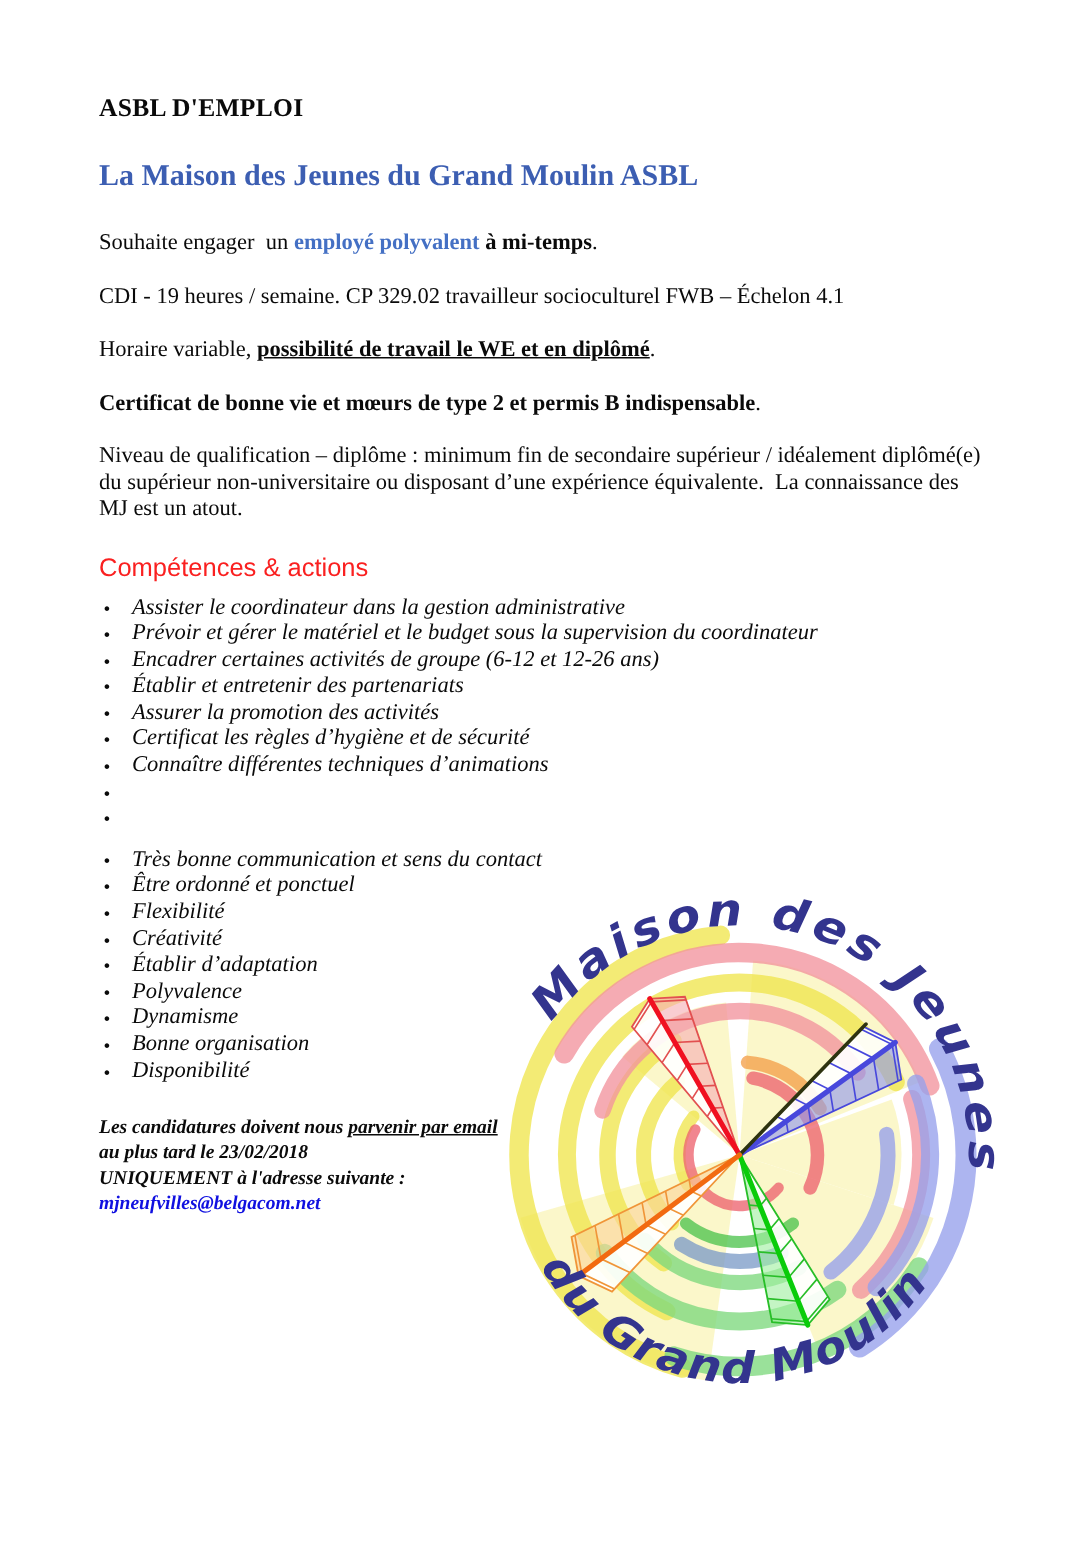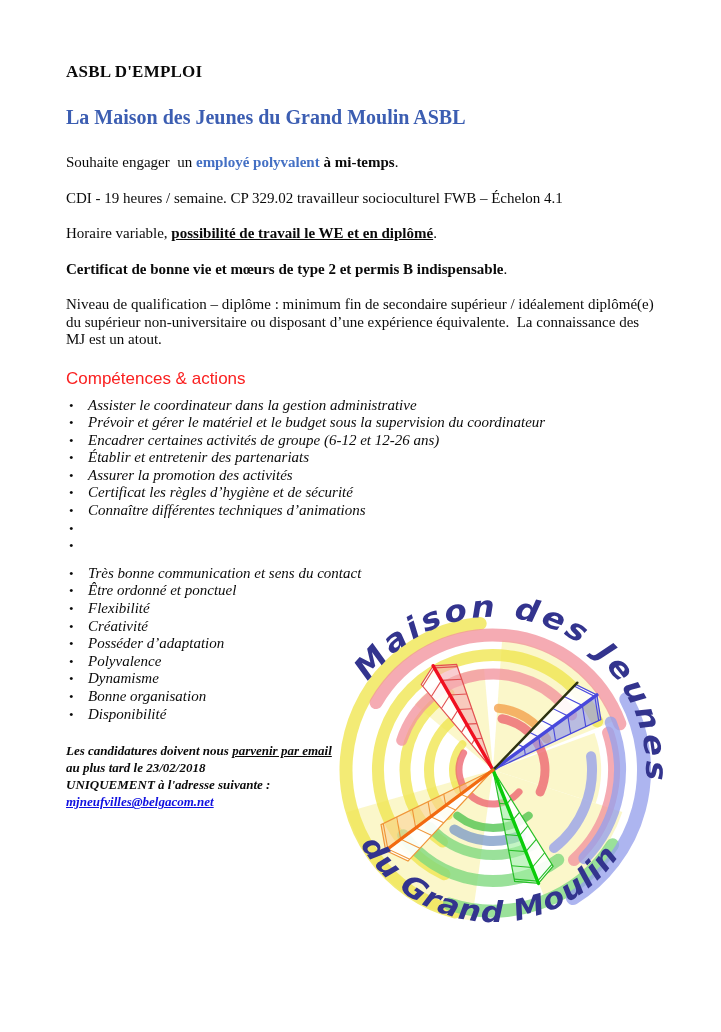--- a/index.html
+++ b/index.html
@@ -27,21 +27,21 @@
     font-style:italic; font-size:15px; line-height:17.6px; }
   ul.bullet-list li { display:flex; padding-left:3px; }
   ul.bullet-list .dot { width:19px; flex:0 0 19px; font-style:normal; font-size:13px; }
   .savoir-gap { height:3px; }
 
   .application {
     margin-top:19px; width:370px; font-weight:bold; font-style:italic;
     font-size:13px; line-height:17px;
   }
   .application .ul { text-decoration:underline; }
-  .email-link { color:var(--link_blue); text-decoration:underline; cursor:pointer;text-align:center; }
+  .email-link { color:var(--link_blue); cursor:pointer;text-align:center; }
 
   .logo { position:absolute; left:333px; top:583px; width:345px; height:385px; }
   .logo-text {
     font-family:"DejaVu Sans", sans-serif; font-weight:700; font-style:italic;
     fill:var(--logo_text);
   }
   .logo-text.top { font-size:30px; letter-spacing:3px; }
   .logo-text.bottom { font-size:29px; letter-spacing:1px; }
 </style>
 </head>
@@ -129,21 +129,21 @@
         <span>Flexibilité</span>
       </li>
 
       <li>
         <span class="dot">•</span>
         <span>Créativité</span>
       </li>
 
       <li>
         <span class="dot">•</span>
-        <span>Posséder d’adaptation</span>
+        <span>Établir d’adaptation</span>
       </li>
 
       <li>
         <span class="dot">•</span>
         <span>Polyvalence</span>
       </li>
 
       <li>
         <span class="dot">•</span>
         <span>Dynamisme</span>

